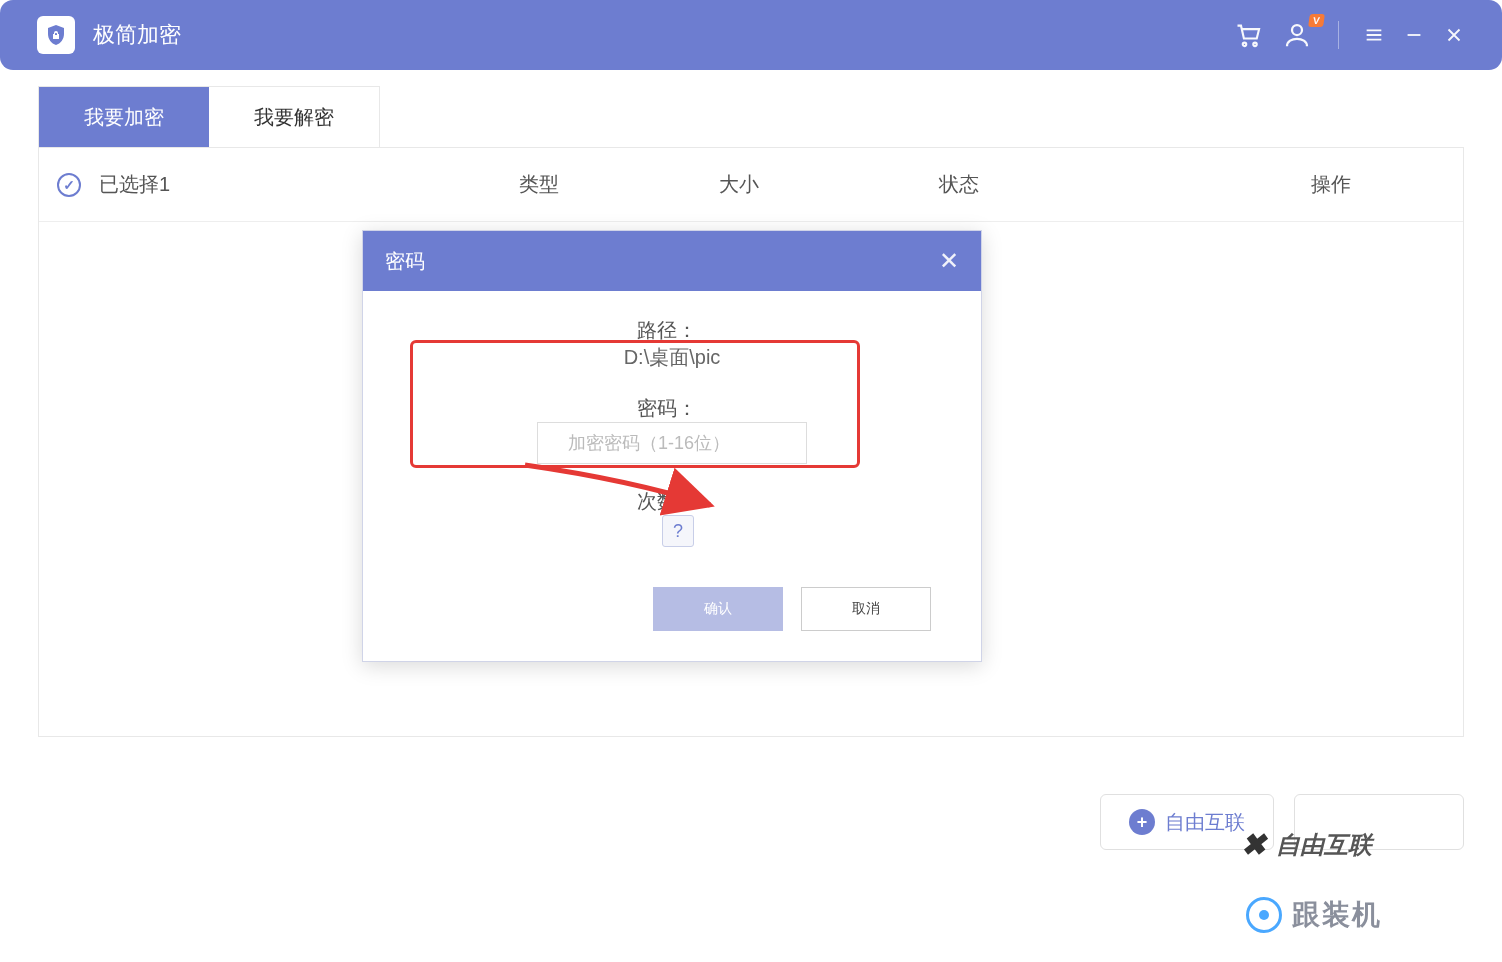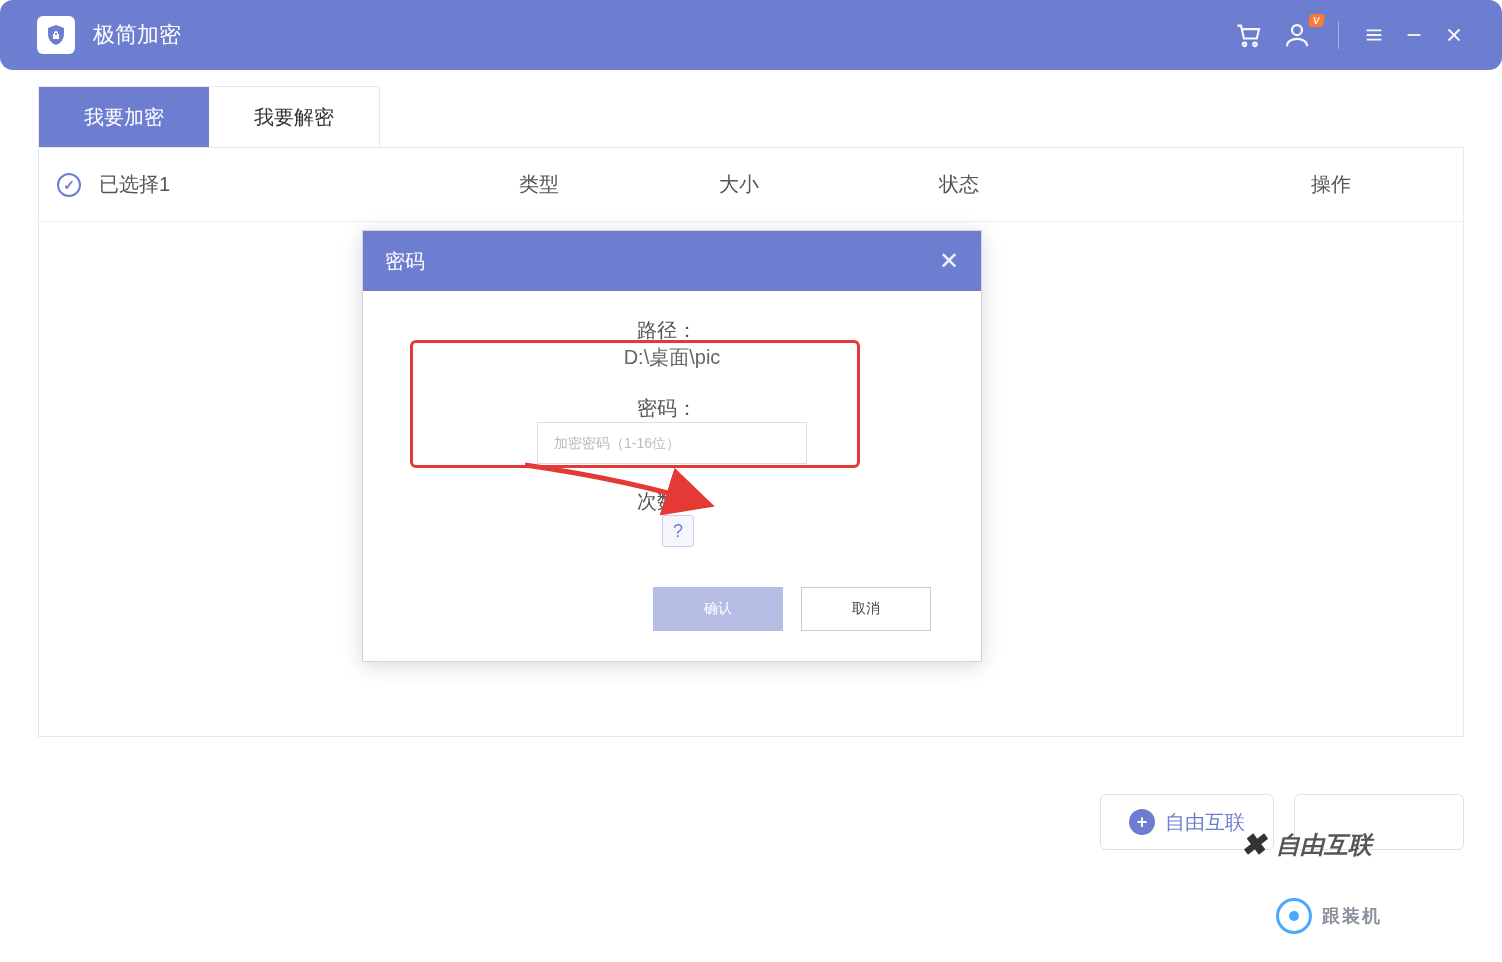--- a/index.html
+++ b/index.html
@@ -51,36 +51,36 @@
 
 
 .modal { position:absolute; left:362px; top:222px; width:620px; background:#fff; border:1px solid #d0d4e8; box-shadow:0 4px 20px rgba(0,0,0,.15);margin-top:8px; }
 .modal-head { height:60px; background:#6d7dd0; display:flex; align-items:center; padding:0 22px; color:#fff; font-size:20px; }
 .modal-title { flex:1; }
 .modal-close { cursor:pointer; font-size:24px; opacity:.9; }
 .modal-body { padding:26px 50px 30px 50px; }
 .form-row { display:flex; align-items:center; margin-bottom:24px; font-size:20px; color:#555;flex-direction:column; }
 .form-label { width:70px; }
 .form-value { color:#666; }
-.form-input { width:270px; height:42px; border:1px solid #ddd; padding:0 16px; font-size:14px; color:#be185d; outline:none; }
+.form-input { width:270px; height:42px; border:1px solid #ddd; padding:0 30px; font-size:18px; color:#be185d; outline:none; }
 .form-input::placeholder { color:#bbb; }
 .help-btn { width:32px; height:32px; border:1px solid #c8cee8; color:#6d7dd0; margin-left:12px; display:flex; align-items:center; justify-content:center; font-size:18px; cursor:pointer; background:#f5f6fb; border-radius:3px; }
 .highlight-box { position:absolute; border:3px solid #e53935; border-radius:6px; pointer-events:none; }
 .hl1 { left:410px; top:340px; width:450px; height:128px; }
 .modal-actions { display:flex; justify-content:flex-end; gap:18px; padding:0 50px 30px; }
 .mbtn { width:130px; height:44px; border:1px solid #ccc; background:#fff; font-size:14px; color:#444; cursor:pointer; display:flex; align-items:center; justify-content:center; }
 .mbtn.primary { background:#b6bde4; color:#fff; border-color:#b6bde4; }
 
 
 .arrow-svg { position:absolute; left:510px; top:450px; width:240px; height:90px; pointer-events:none; }
 
 
 .wm1 { position:absolute; right:130px; bottom:100px; display:flex; align-items:center; gap:10px; color:#555; font-size:24px; font-style:italic; font-weight:700; }
 .wm1 .x { font-size:30px; color:#333; }
-.wm2 { position:absolute; right:120px; bottom:28px; display:flex; align-items:center; gap:10px; color:#8a8f9c; font-size:18px; font-weight:700; letter-spacing:2px; }
+.wm2 { position:absolute; right:120px; bottom:28px; display:flex; align-items:center; gap:10px; color:#8a8f9c; font-size:28px; font-weight:700; letter-spacing:2px; }
 .wm2 .eye { width:36px; height:36px; border:3px solid #4aa8ff; border-radius:50%; display:flex; align-items:center; justify-content:center; }
 .wm2 .eye::after { content:""; width:10px; height:10px; background:#4aa8ff; border-radius:50%; }
 </style>
 </head>
 <body>
 
 <div class="titlebar">
   <div class="app-logo">
     <svg viewBox="0 0 24 24">
         <path fill="#6d7dd0" d="M12 2 4 5v6c0 5 3.4 9.7 8 11 4.6-1.3 8-6 8-11V5l-8-3zm0 6a2 2 0 0 1 2 2v1h1v5H9v-5h1v-1a2 2 0 0 1 2-2zm0 2a.9.9 0 0 0-1 1v1h2v-1a.9.9 0 0 0-1-1z"></path>

